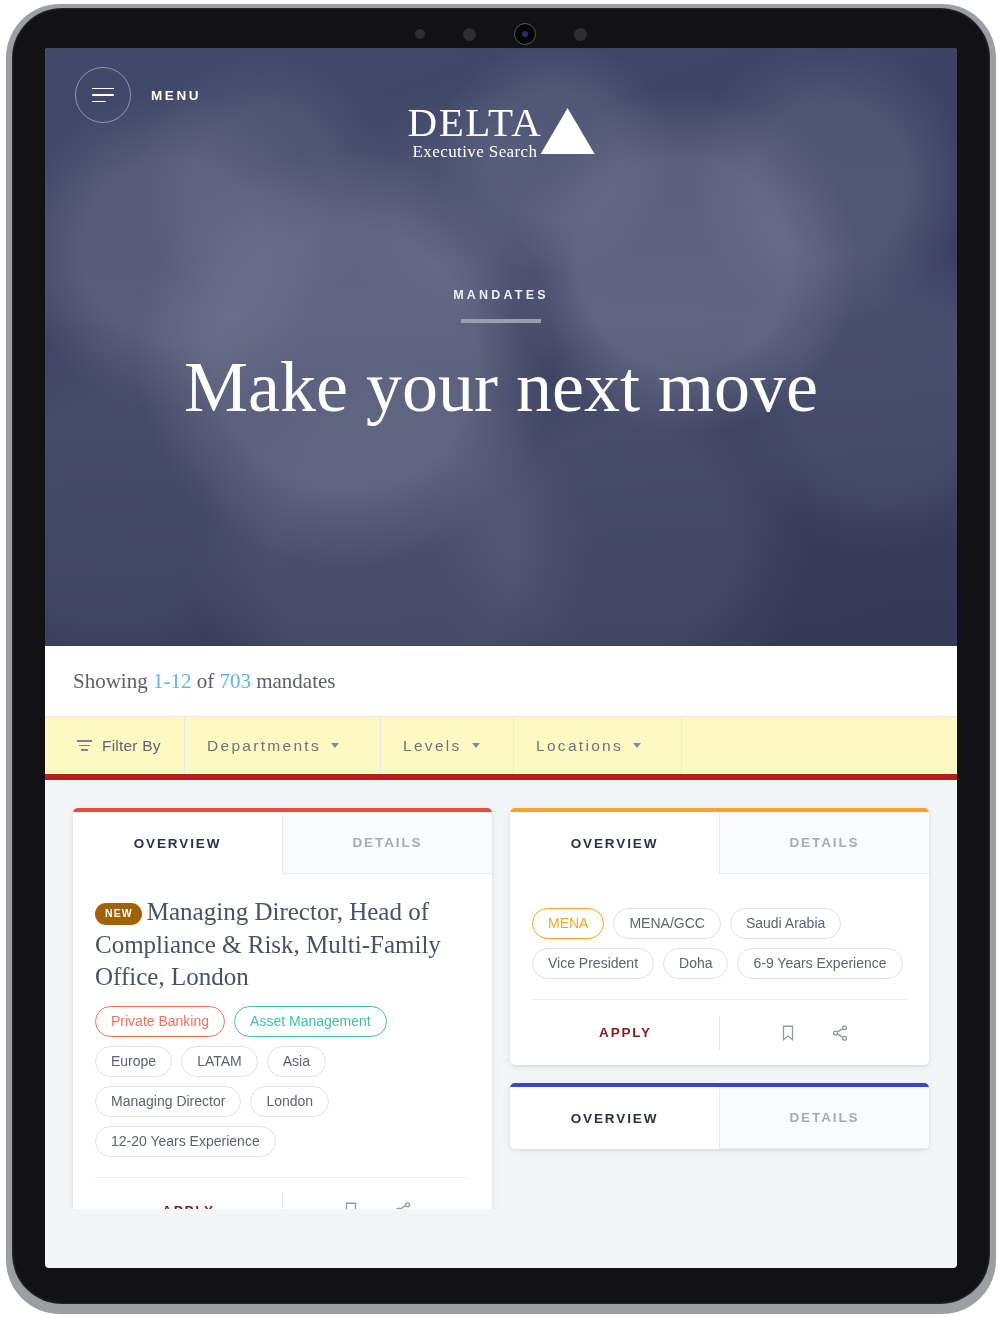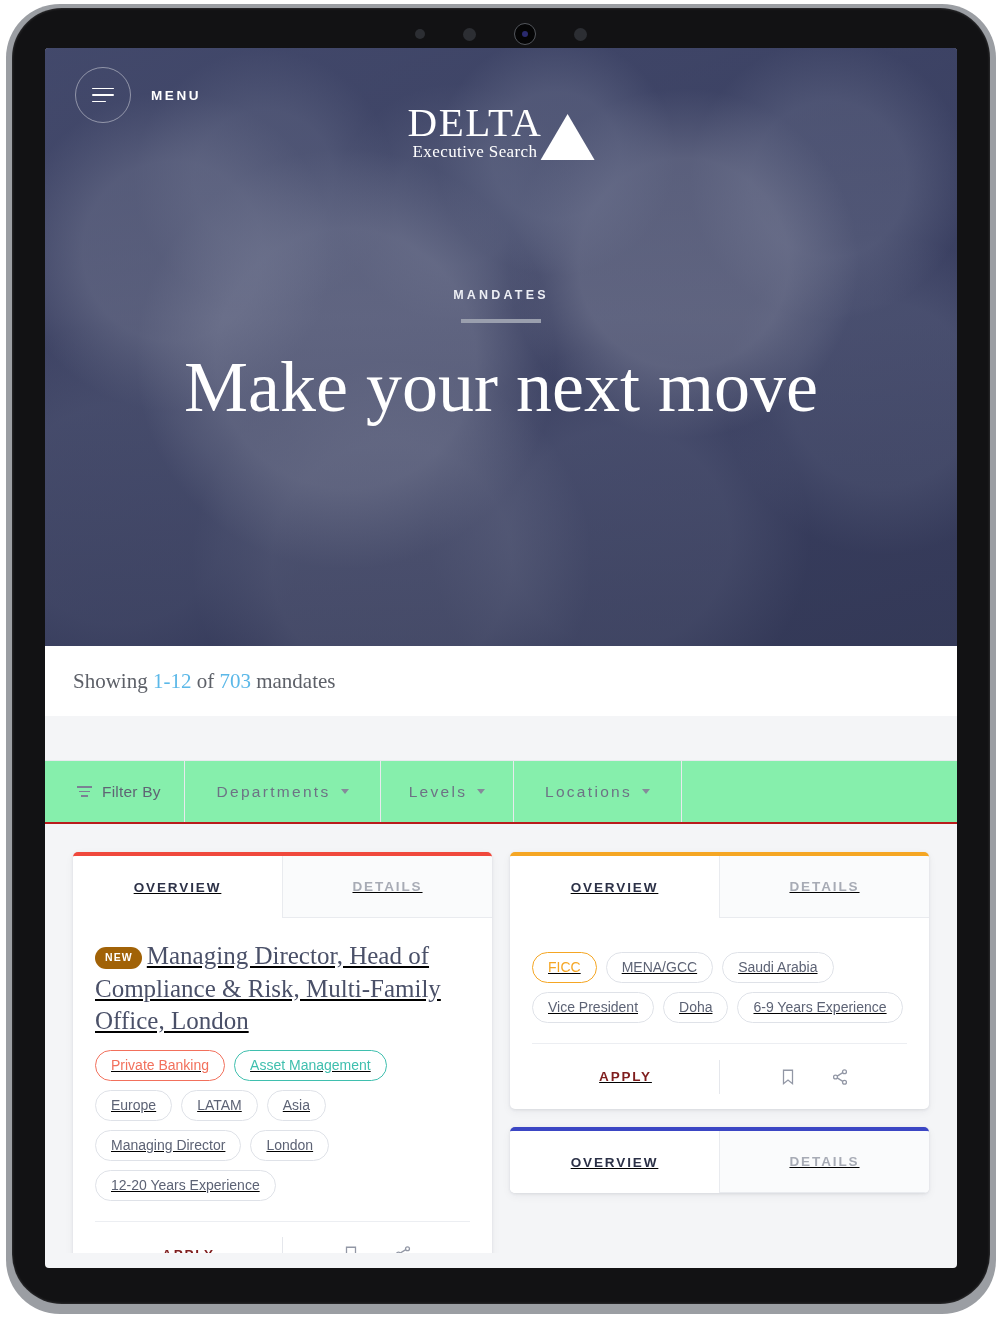--- a/index.html
+++ b/index.html
@@ -114,21 +114,21 @@
   .menu-circle .bar.b2 { width: 22px; }
   .menu-circle .bar.b3 { width: 14px; margin-right: 8px; }
   .menu-text {
     color: #ffffff; font-size: 13.5px; font-weight: 700;
     letter-spacing: 2.6px;
   }
 
   .logo-block {
     position: absolute; left: 50%; top: 54px;
     transform: translateX(-50%);
-    display: flex; align-items: flex-end; 
+    display: flex; align-items: center; 
   }
   .logo-words { text-align: center; }
   .logo-main {
     font-family: "Liberation Serif", serif;
     color: #ffffff;
     font-size: 41px;
     letter-spacing: 1.5px;
     line-height: 0.98;
     font-variant: small-caps;
     text-transform: uppercase;
@@ -178,29 +178,28 @@
     padding-left: 28px;
   }
   .showing-text {
     font-family: "Liberation Serif", serif;
     font-size: 21px; color: #5d6068;
   }
   .showing-text .accent { color: #5bb8e8; }
 
   
   .filter-bar {
-    background: #86efac;
+    background: #fef9c3;
     height: 64px;
     display: flex; align-items: stretch;
     border-top: 1px solid #e8eaee;
-    border-bottom: 2px solid #b91c1c;
-    margin-top: 44px;
+    border-bottom: 6px solid #b91c1c;
   }
   .filter-cell {
-    display: flex; align-items: center; justify-content: center;
+    display: flex; align-items: center; justify-content: flex-start;
     gap: 10px;
     border-right: 1px solid #e8eaee;
     color: #6d7285;
     font-size: 15.5px;
     letter-spacing: 2.3px;
     padding: 0 22px;
   }
   .filter-cell.filter-by {
     width: 140px; letter-spacing: 0.2px; font-size: 15.5px; color: #5f6474;
     justify-content: flex-start; padding-left: 32px;
@@ -231,21 +230,20 @@
   }
   .cards-cols { display: flex; gap: 18px; align-items: flex-start; }
   .col { flex: 1; display: flex; flex-direction: column; gap: 18px; }
 
   .card {
     background: #ffffff;
     border-radius: 5px;
     box-shadow: 0 1px 3px rgba(30,35,60,0.10), 0 3px 10px rgba(30,35,60,0.05);
     overflow: hidden;
     border-top: 4px solid #f97316;
-    text-decoration: underline;
   }
   .card-tabs { display: flex; height: 62px; }
   .tab {
     flex: 1;
     display: flex; align-items: center; justify-content: center;
     font-size: 13.5px; font-weight: 700; letter-spacing: 1.9px;
   }
   .tab.active { background: #ffffff; color: #2c3147; }
   .tab.inactive {
     background: #fafbfc; color: #a7abb5;
@@ -436,21 +434,21 @@
 
         <div class="col">
 
           <div class="card" id="card-1" style="border-top-color: rgb(245, 166, 35);">
             <div class="card-tabs">
               <div class="tab active">OVERVIEW</div>
               <div class="tab inactive">DETAILS</div>
             </div>
             <div class="card-body">
               <div class="tags" id="tags-1">
-                  <span class="tag c-amber">FICC</span>
+                  <span class="tag c-amber">MENA</span>
                   <span class="tag ">MENA/GCC</span>
                   <span class="tag ">Saudi Arabia</span>
                   <span class="tag ">Vice President</span>
                   <span class="tag ">Doha</span>
                   <span class="tag ">6-9 Years Experience</span>
                 </div>
               <div class="card-foot">
                 <div class="apply-btn">APPLY</div>
                 <div class="foot-divider"></div>
                 <div class="foot-actions">

